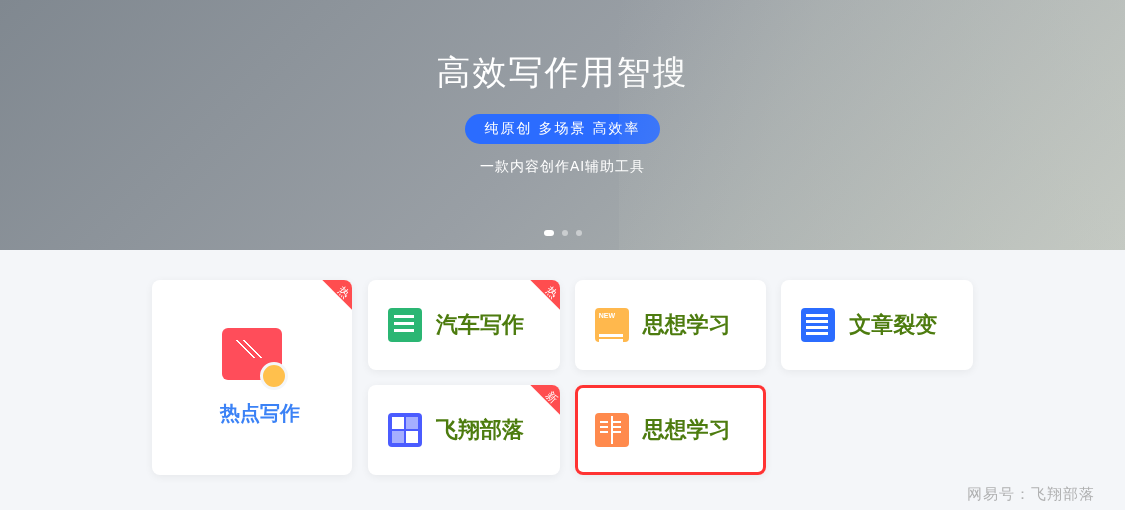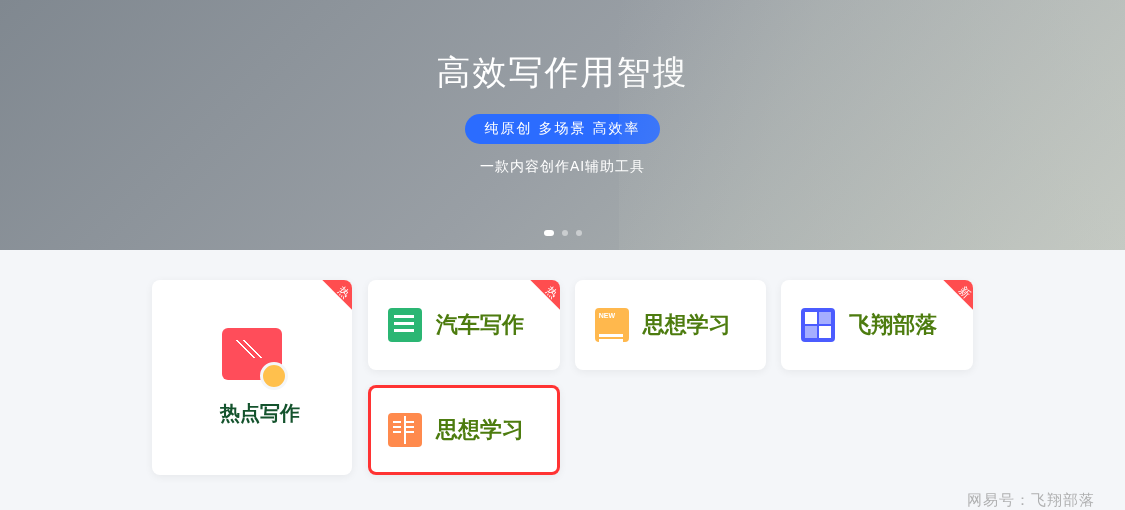--- a/index.html
+++ b/index.html
@@ -19,22 +19,22 @@
   .card{background:#fff;border-radius:8px;box-shadow:0 2px 8px rgba(0,0,0,.06);position:relative;display:flex;align-items:center;padding:0 20px;cursor:pointer;overflow:hidden;}
   .card.highlight{box-shadow:0 0 0 3px #f33 inset,0 2px 8px rgba(0,0,0,.06);text-align:center;}
   .badge-hot,.badge-new{position:absolute;top:0;right:0;width:42px;height:42px;overflow:visible;}
   .badge-hot::before,.badge-new::before{content:"";position:absolute;top:-21px;right:-21px;width:42px;height:42px;background:#ff4d4f;transform:rotate(45deg);}
   .badge-text{position:absolute;top:5px;right:3px;color:#fff;font-size:11px;transform:rotate(45deg);}
   .card-icon{width:34px;height:34px;border-radius:4px;margin-right:14px;position:relative;flex-shrink:0;}
   .card-label{font-size:22px;font-weight:600;color:#4d7c0f;}
   .big-icon{width:60px;height:52px;background:#ff4d5a;border-radius:6px;position:relative;margin-bottom:20px;}
   .big-icon::before{content:"";position:absolute;top:12px;left:12px;width:30px;height:18px;background:linear-gradient(45deg,transparent 40%,#fff 40%,#fff 45%,transparent 45%, transparent 55%, #fff 55%, #fff 60%, transparent 60%);}
   .big-icon::after{content:"";position:absolute;bottom:-10px;right:-6px;width:22px;height:22px;background:#ffc04d;border-radius:50%;border:3px solid #f4f6f9;}
-  .big-label{font-size:20px;font-weight:700;color:#14532d;margin-left:16px;}
-  .watermark{position:absolute;bottom:0;right:30px;color:#999;font-size:15px;opacity:.75;letter-spacing:1px;}
+  .big-label{font-size:20px;font-weight:700;color:#3b82f6;margin-left:16px;}
+  .watermark{position:absolute;bottom:6px;right:30px;color:#999;font-size:15px;opacity:.75;letter-spacing:1px;}
   
   .ic-green{background:#2bb673;}
   .ic-green::after{content:"";position:absolute;left:6px;top:7px;width:20px;height:3px;background:#fff;box-shadow:0 7px 0 #fff,0 14px 0 #fff;}
   .ic-orange{background:#ffb84d;}
   .ic-orange::after{content:"NEW";position:absolute;top:4px;left:4px;font-size:7px;color:#fff;font-weight:bold;}
   .ic-orange::before{content:"";position:absolute;bottom:5px;left:4px;width:24px;height:3px;background:#fff;box-shadow:0 5px 0 #fff;}
   .ic-blue{background:#2b6cff;}
   .ic-blue::after{content:"";position:absolute;left:5px;top:6px;width:22px;height:3px;background:#fff;box-shadow:0 6px 0 #fff,0 12px 0 #fff,0 18px 0 #fff;}
   .ic-grid{background:#4b5cff;}
   .ic-grid::after{content:"";position:absolute;left:4px;top:4px;width:12px;height:12px;background:#fff;box-shadow:14px 0 0 rgba(255,255,255,.5),0 14px 0 rgba(255,255,255,.5),14px 14px 0 #fff;}
@@ -73,20 +73,24 @@
             <span class="badge-text">热</span>
           </div>
         <div class="card-icon ic-green"></div>
         <div class="card-label">汽车写作</div>
       </div>
       <div class="card">
         <div class="card-icon ic-orange"></div>
         <div class="card-label">思想学习</div>
       </div>
       <div class="card">
+        <div class="card-icon ic-blue"></div>
+        <div class="card-label">文章裂变</div>
+      </div>
+      <div class="card">
         <div class="badge-hot">
             <span class="badge-text">新</span>
           </div>
         <div class="card-icon ic-grid"></div>
         <div class="card-label">飞翔部落</div>
       </div>
       <div class="card highlight">
         <div class="card-icon ic-book"></div>
         <div class="card-label">思想学习</div>
       </div>

